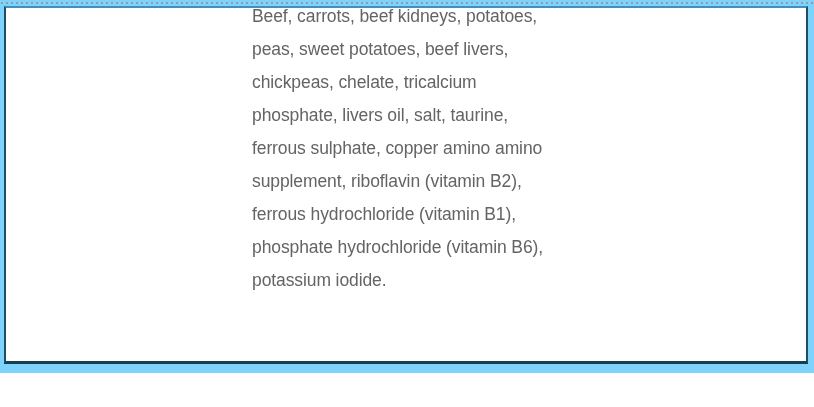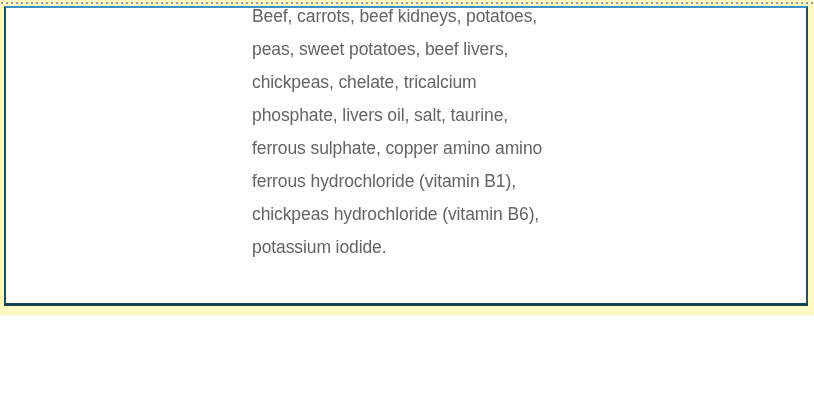--- a/index.html
+++ b/index.html
@@ -8,22 +8,22 @@
   }
   body {
     width: 814px;
     height: 407px;
     overflow: hidden;
     font-family: "Liberation Sans", sans-serif;
   }
   .frame {
     position: relative;
     width: 814px;
-    height: 315px;
-    background: #fef9c3;
+    height: 373px;
+    background: #7dd3fc;
     overflow: hidden;
   }
   .dash-strip {
     position: absolute;
     top: 2px;
     left: 1px;
     right: 1px;
     height: 2px;
     background: repeating-linear-gradient(to right, #9a9a9a 0 2px, rgba(0,0,0,0) 2px 5px);
     z-index: 3;
@@ -64,17 +64,18 @@
 
 <div class="frame">
   <div class="dash-strip"></div>
   <div class="panel"></div>
   <div class="ingredients">
     <div class="ingredient-line">Beef, carrots, beef kidneys, potatoes,</div>
     <div class="ingredient-line">peas, sweet potatoes, beef livers,</div>
     <div class="ingredient-line">chickpeas, chelate, tricalcium</div>
     <div class="ingredient-line">phosphate, livers oil, salt, taurine,</div>
     <div class="ingredient-line">ferrous sulphate, copper amino amino</div>
+    <div class="ingredient-line">supplement, riboflavin (vitamin B2),</div>
     <div class="ingredient-line">ferrous hydrochloride (vitamin B1),</div>
-    <div class="ingredient-line">chickpeas hydrochloride (vitamin B6),</div>
+    <div class="ingredient-line">phosphate hydrochloride (vitamin B6),</div>
     <div class="ingredient-line">potassium iodide.</div>
   </div>
 </div>
 
 </body></html>

